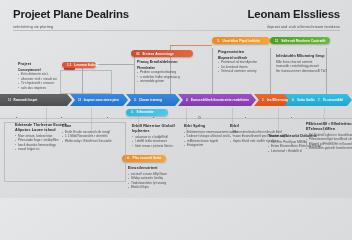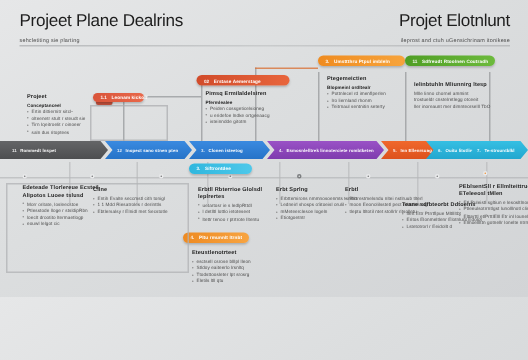--- a/index.html
+++ b/index.html
@@ -8,21 +8,21 @@
     width:352px;height:198px;overflow:hidden;
     background:linear-gradient(150deg,#e6e7e8 0%,#dcdedf 42%,#d2d4d6 100%);
     font-family:"Liberation Sans", sans-serif;
     color:#2e2e2e;
     position:relative;
   }
   .stage{position:absolute;inset:0;}
 
   
   .hdr-title{
-    position:absolute;font-weight:normal;letter-spacing:-0.2px;
+    position:absolute;font-weight:bold;letter-spacing:-0.2px;
     color:#1d1d1d;white-space:nowrap;
   }
   #title-left{left:13px;top:8px;font-size:11.4px;}
   #title-right{right:12px;top:8px;font-size:11.4px;}
   .hdr-sub{
     position:absolute;font-size:3.6px;letter-spacing:.15px;
     color:#4a4a4a;white-space:nowrap;filter:blur(.25px);
   }
   #sub-left{left:13px;top:25px;}
   #sub-right{right:12px;top:25px;}
@@ -94,21 +94,21 @@
   .txtblk{position:absolute;}
 
   .vgrid{position:absolute;top:108px;width:1px;height:28px;background:#b4b6b8;opacity:.6;}
 </style>
 </head>
 <body>
 
 <div class="stage">
 
   <div class="hdr-title" id="title-left">Projeet Plane Dealrins</div>
-  <div class="hdr-title" id="title-right">Projet Elotnlunt</div>
+  <div class="hdr-title" id="title-right">Leonam Elssliess</div>
   <div class="hdr-sub" id="sub-left">sehcletiting sie plarting</div>
   <div class="hdr-sub" id="sub-right">ileprost and ctuh uGensichrinam itonikese</div>
   <div class="hdr-rule"></div>
 
   <div class="vline" style="left:82px;top:64px;height:30px;"></div>
   <div class="hline" style="left:82px;top:64px;width:52px;"></div>
   <div class="vline" style="left:134px;top:56px;height:38px;"></div>
   <div class="vline" style="left:170px;top:45px;height:49px;"></div>
   <div class="hline o" style="left:170px;top:45px;width:42px;"></div>
   <div class="vline" style="left:212px;top:48px;height:46px;"></div>

